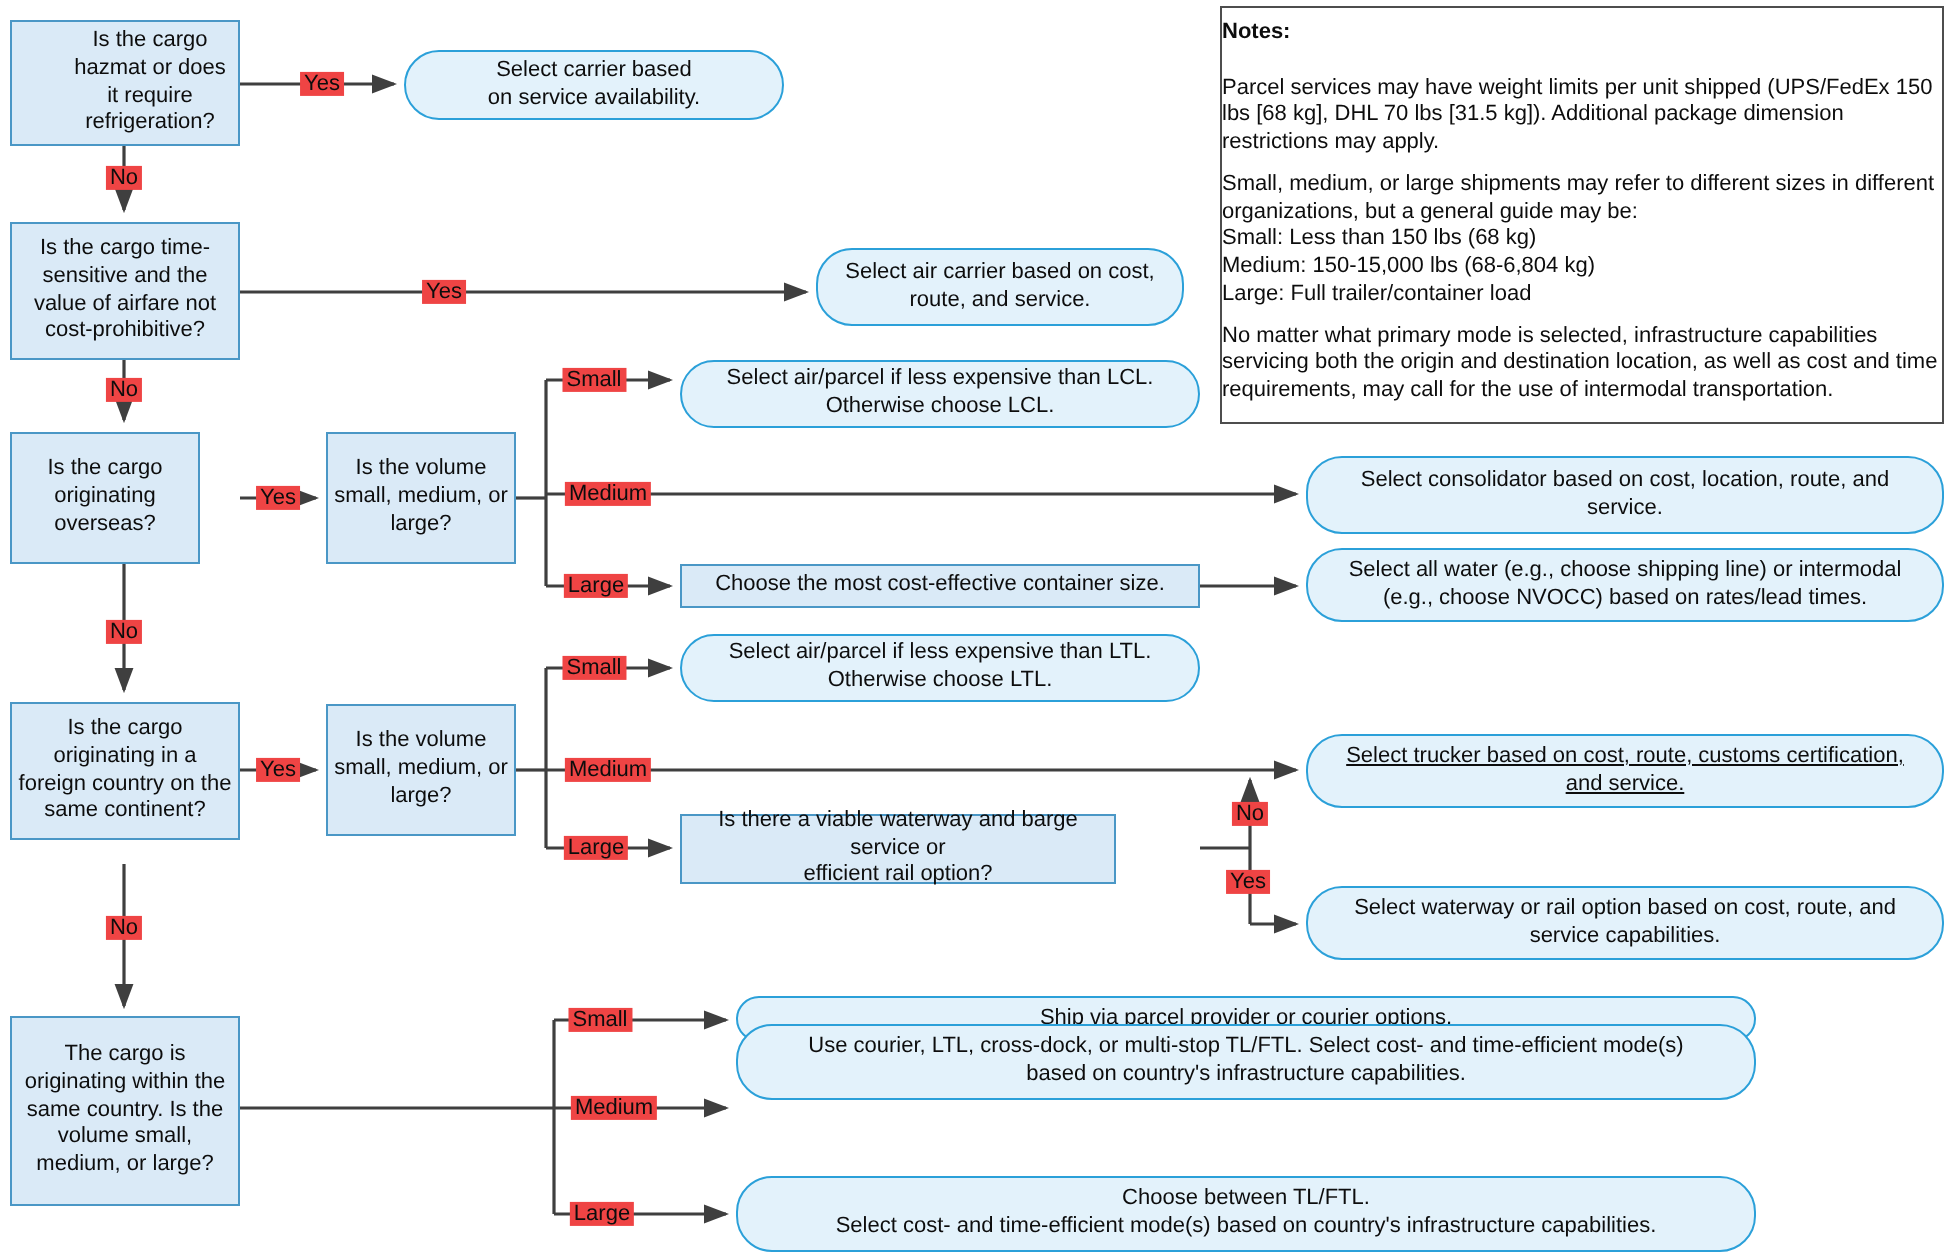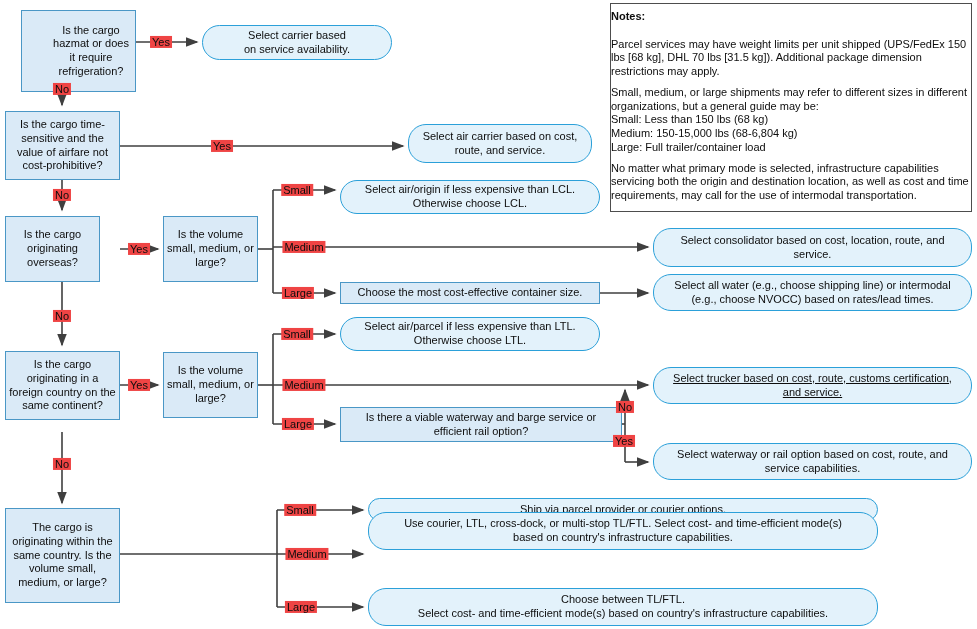--- a/index.html
+++ b/index.html
@@ -100,37 +100,37 @@
       <g>
         <line x1="120" y1="554" x2="277" y2="554"></line>
         <line x1="277" y1="510" x2="277" y2="607"></line>
         <line x1="277" y1="510" x2="363" y2="510" marker-end="url(#ah)"></line>
         <line x1="277" y1="554" x2="363" y2="554" marker-end="url(#ah)"></line>
         <line x1="277" y1="607" x2="363" y2="607" marker-end="url(#ah)"></line>
       </g>
     </g>
   </svg>
 
-  <div class="node rect" style="left:21px;top:10px;width:115px;height:82px;padding-left:28px;">Is the cargo hazmat or does it require refrigeration?</div>
+  <div class="node rect" style="left:5px;top:10px;width:115px;height:63px;padding-left:28px;">Is the cargo hazmat or does it require refrigeration?</div>
   <div class="node rect" style="left:5px;top:111px;width:115px;height:69px;">Is the cargo time-sensitive and the value of airfare not cost-prohibitive?</div>
   <div class="node rect" style="left:5px;top:216px;width:95px;height:66px;">Is the cargo originating overseas?</div>
   <div class="node rect" style="left:163px;top:216px;width:95px;height:66px;">Is the volume small, medium, or large?</div>
   <div class="node rect" style="left:5px;top:351px;width:115px;height:69px;">Is the cargo originating in a foreign country on the same continent?</div>
   <div class="node rect" style="left:163px;top:352px;width:95px;height:66px;">Is the volume small, medium, or large?</div>
   <div class="node thinrect" style="left:340px;top:282px;width:260px;height:22px;">Choose the most cost-effective container size.</div>
 
   <div class="node rect" style="left:5px;top:508px;width:115px;height:95px;">The cargo is originating within the same country. Is the volume small, medium, or large?</div>
-  <div class="node thinrect" style="left:340px;top:407px;width:282px;height:35px;">Is there a viable waterway and barge service or
+  <div class="node thinrect" style="left:340px;top:407px;width:218px;height:35px;">Is there a viable waterway and barge service or
 efficient rail option?</div>
 
   <div class="node pill" style="left:202px;top:25px;width:190px;height:35px;">Select carrier based
 on service availability.</div>
   <div class="node pill" style="left:408px;top:124px;width:184px;height:39px;">Select air carrier based on cost,
 route, and service.</div>
-  <div class="node pill" style="left:340px;top:180px;width:260px;height:34px;">Select air/origin if less expensive than LCL.
+  <div class="node pill" style="left:340px;top:180px;width:260px;height:34px;">Select air/parcel if less expensive than LCL.
 Otherwise choose LCL.</div>
   <div class="node pill" style="left:653px;top:228px;width:319px;height:39px;">Select consolidator based on cost, location, route, and
 service.</div>
   <div class="node pill" style="left:653px;top:274px;width:319px;height:37px;">Select all water (e.g., choose shipping line) or intermodal
 (e.g., choose NVOCC) based on rates/lead times.</div>
   <div class="node pill" style="left:340px;top:317px;width:260px;height:34px;">Select air/parcel if less expensive than LTL.
 Otherwise choose LTL.</div>
   <div class="node pill" style="left:653px;top:367px;width:319px;height:37px;text-decoration:underline;">Select trucker based on cost, route, customs certification,
 and service.</div>
   <div class="node pill" style="left:653px;top:443px;width:319px;height:37px;">Select waterway or rail option based on cost, route, and

